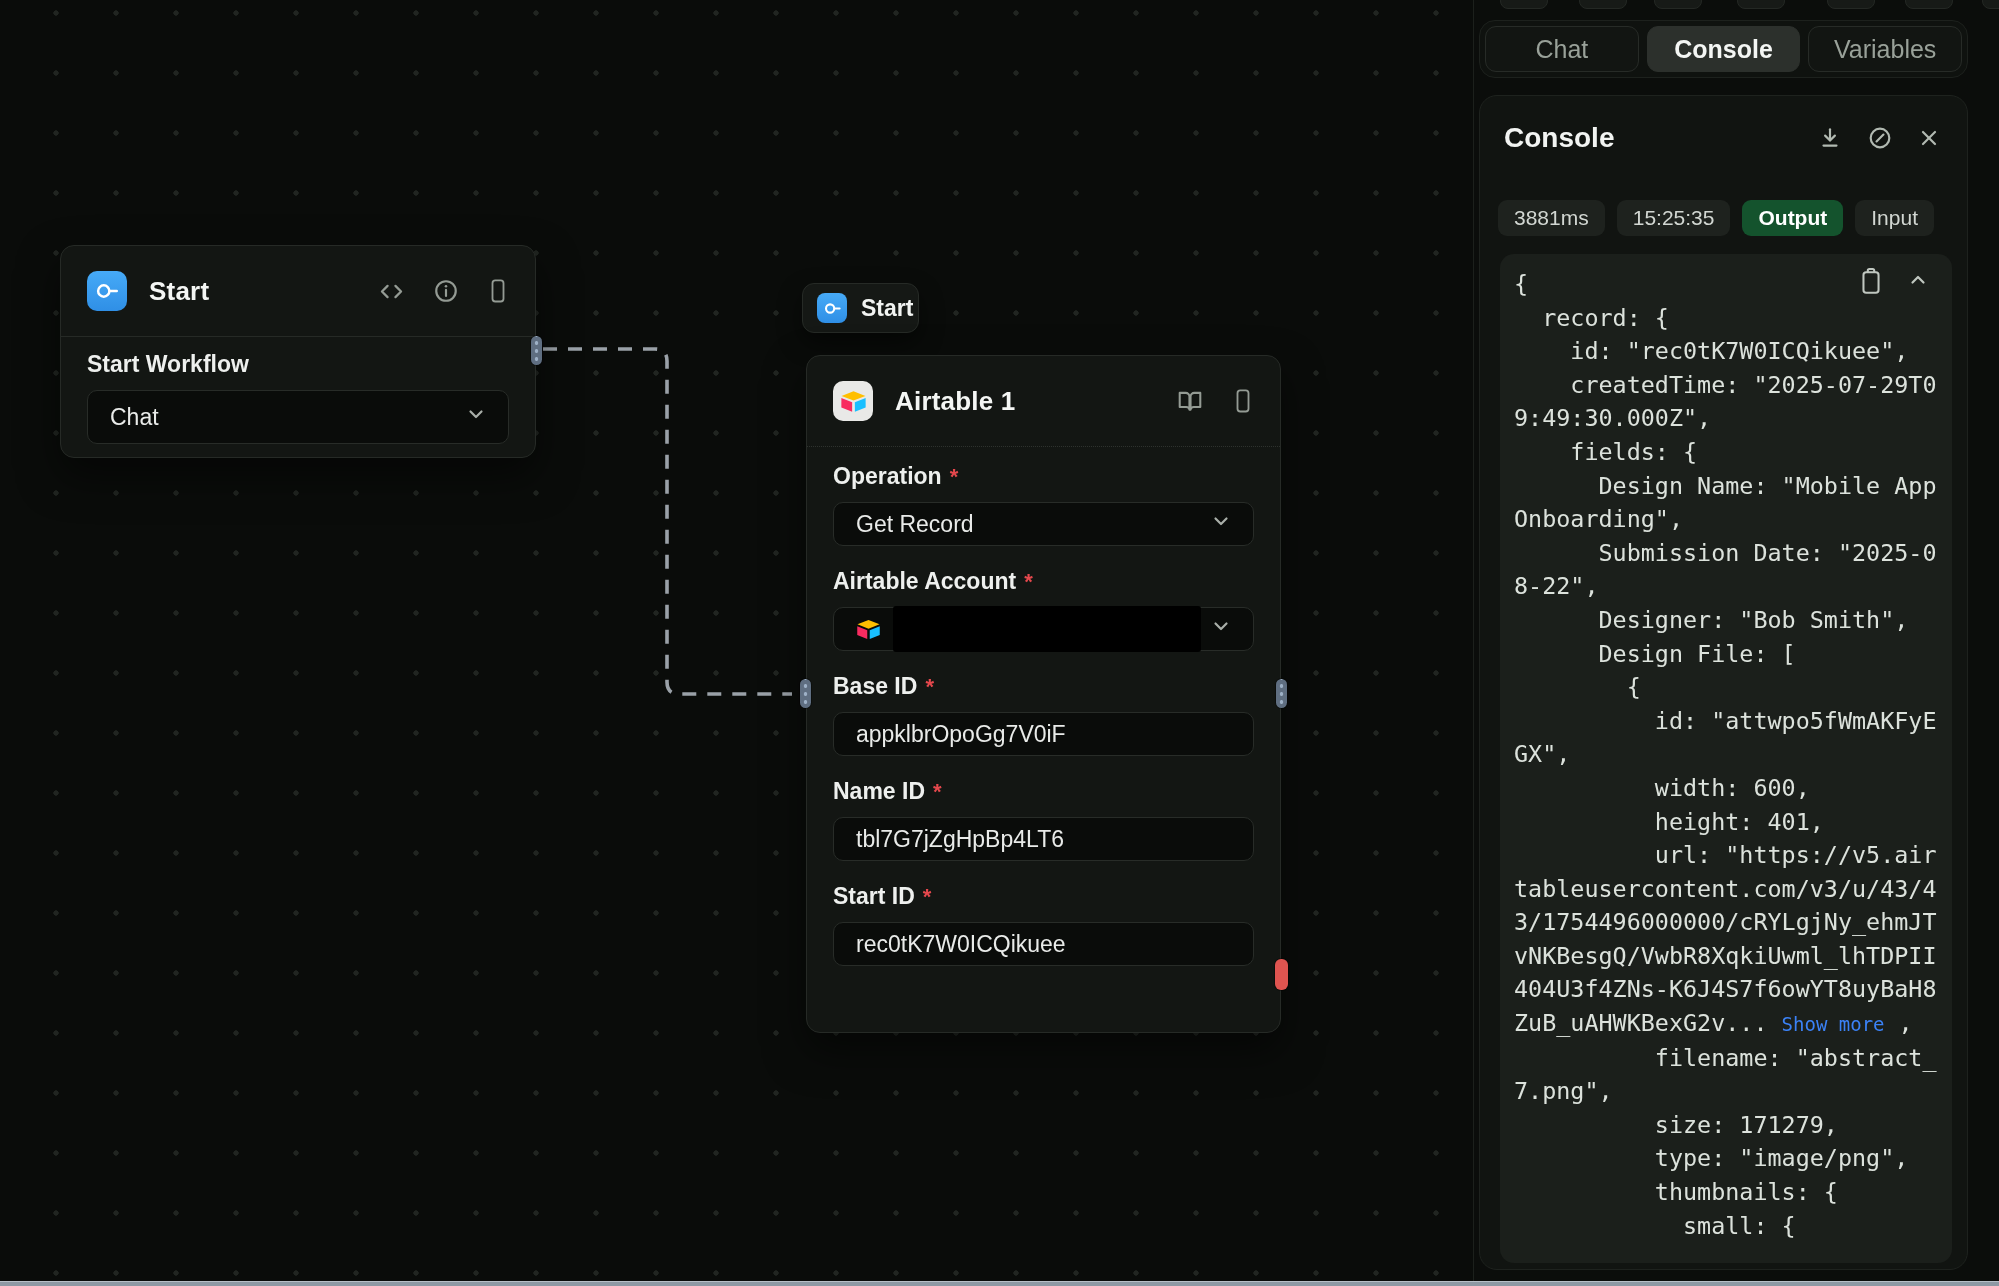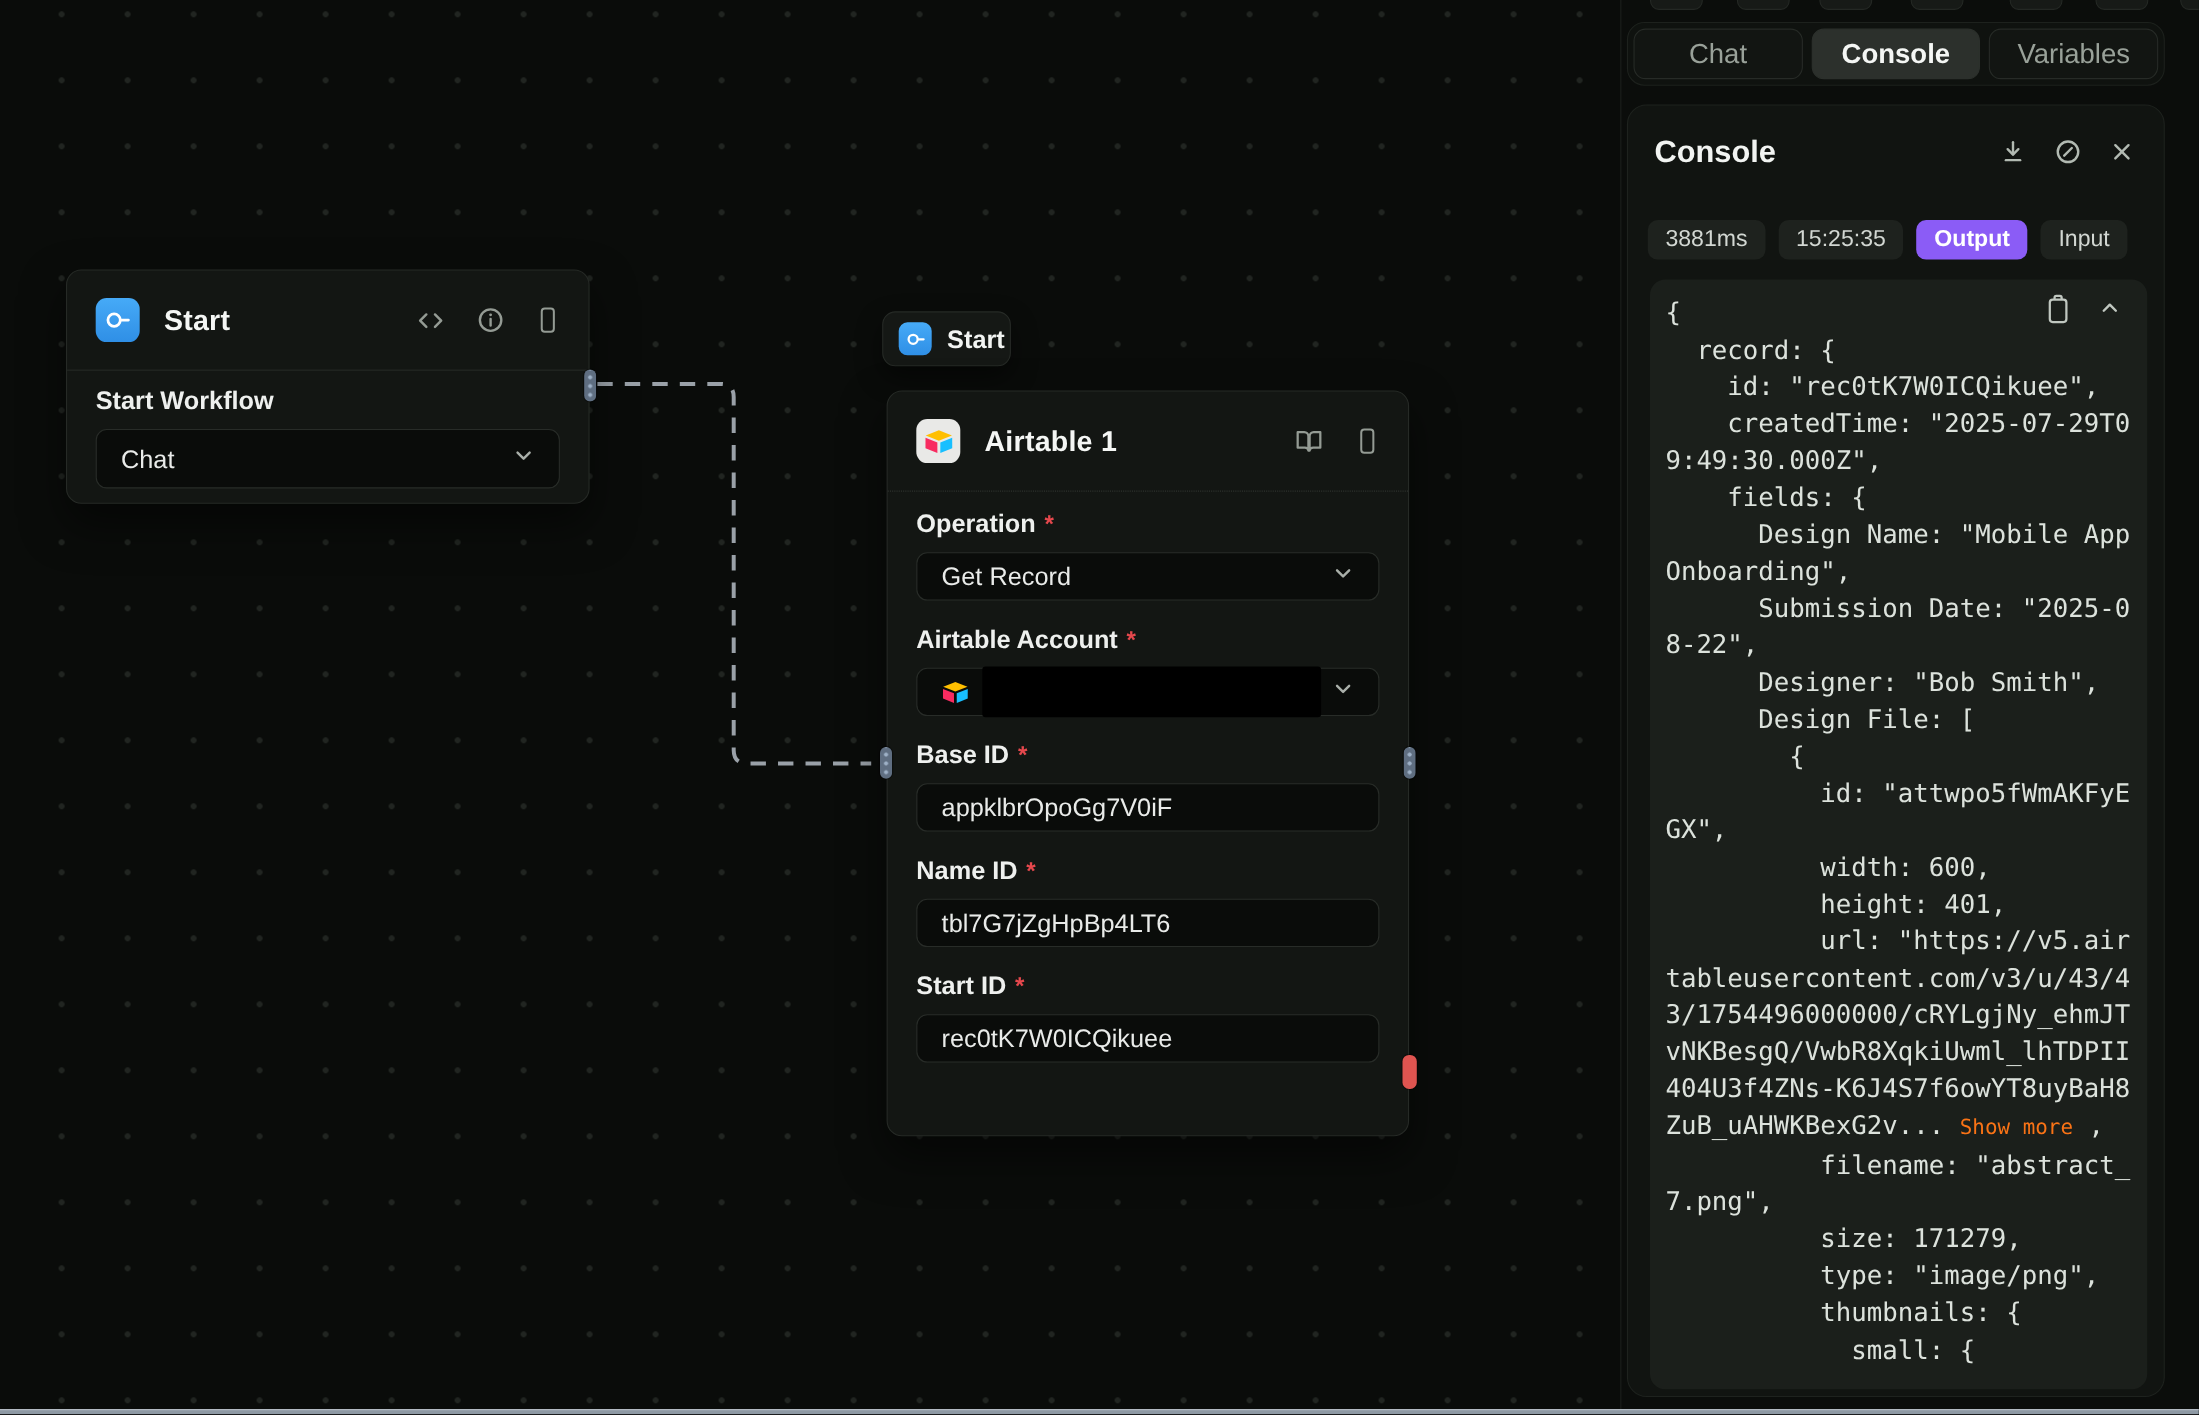--- a/index.html
+++ b/index.html
@@ -89,32 +89,32 @@
     background:#111411; border:1px solid #1e221e; border-radius:18px;
   }
   #console-head { display:flex; align-items:center; padding:26px 26px 0 24px; }
   #console-title { font-size:28px; font-weight:700; color:#f2f4f2; }
   #console-head .hdr-icons { gap:24px; color:#b2bab2; }
   #badge-row { display:flex; align-items:center; gap:12px; padding:46px 0 0 18px; }
   .badge {
     height:36px; border-radius:9px; padding:0 16px; background:#1e221e;
     display:flex; align-items:center; font-size:21px; color:#d2d7d2;
   }
-  .badge.active { background:#8b5cf6; color:#ffffff; font-weight:700; }
+  .badge.active { background:#14532d; color:#ffffff; font-weight:700; }
   #code-block {
     position:absolute; left:20px; top:158px; width:452px; height:1009px;
     background:#1b1f1b; border-radius:14px; overflow:hidden;
   }
   #code-block pre {
     padding:14px 8px 0 14px;
     font-family:"DejaVu Sans Mono", monospace;
     font-size:23.4px; line-height:33.6px; color:#dce2dc;
     white-space:pre;
   }
-  .show-more { font-size:19px; color:#f97316; }
+  .show-more { font-size:19px; color:#3b82f6; }
   .code-icons { position:absolute; top:14px; right:22px; display:flex; gap:22px; color:#c0c7c0; }
   
   #bottom-bar {
     position:absolute; left:0; bottom:0; width:100%; height:5px;
     background:#8e99a4; border-top:1px solid #b7bfc7;
   }
   svg { overflow:visible; }
 </style>
 </head>
 <body>

